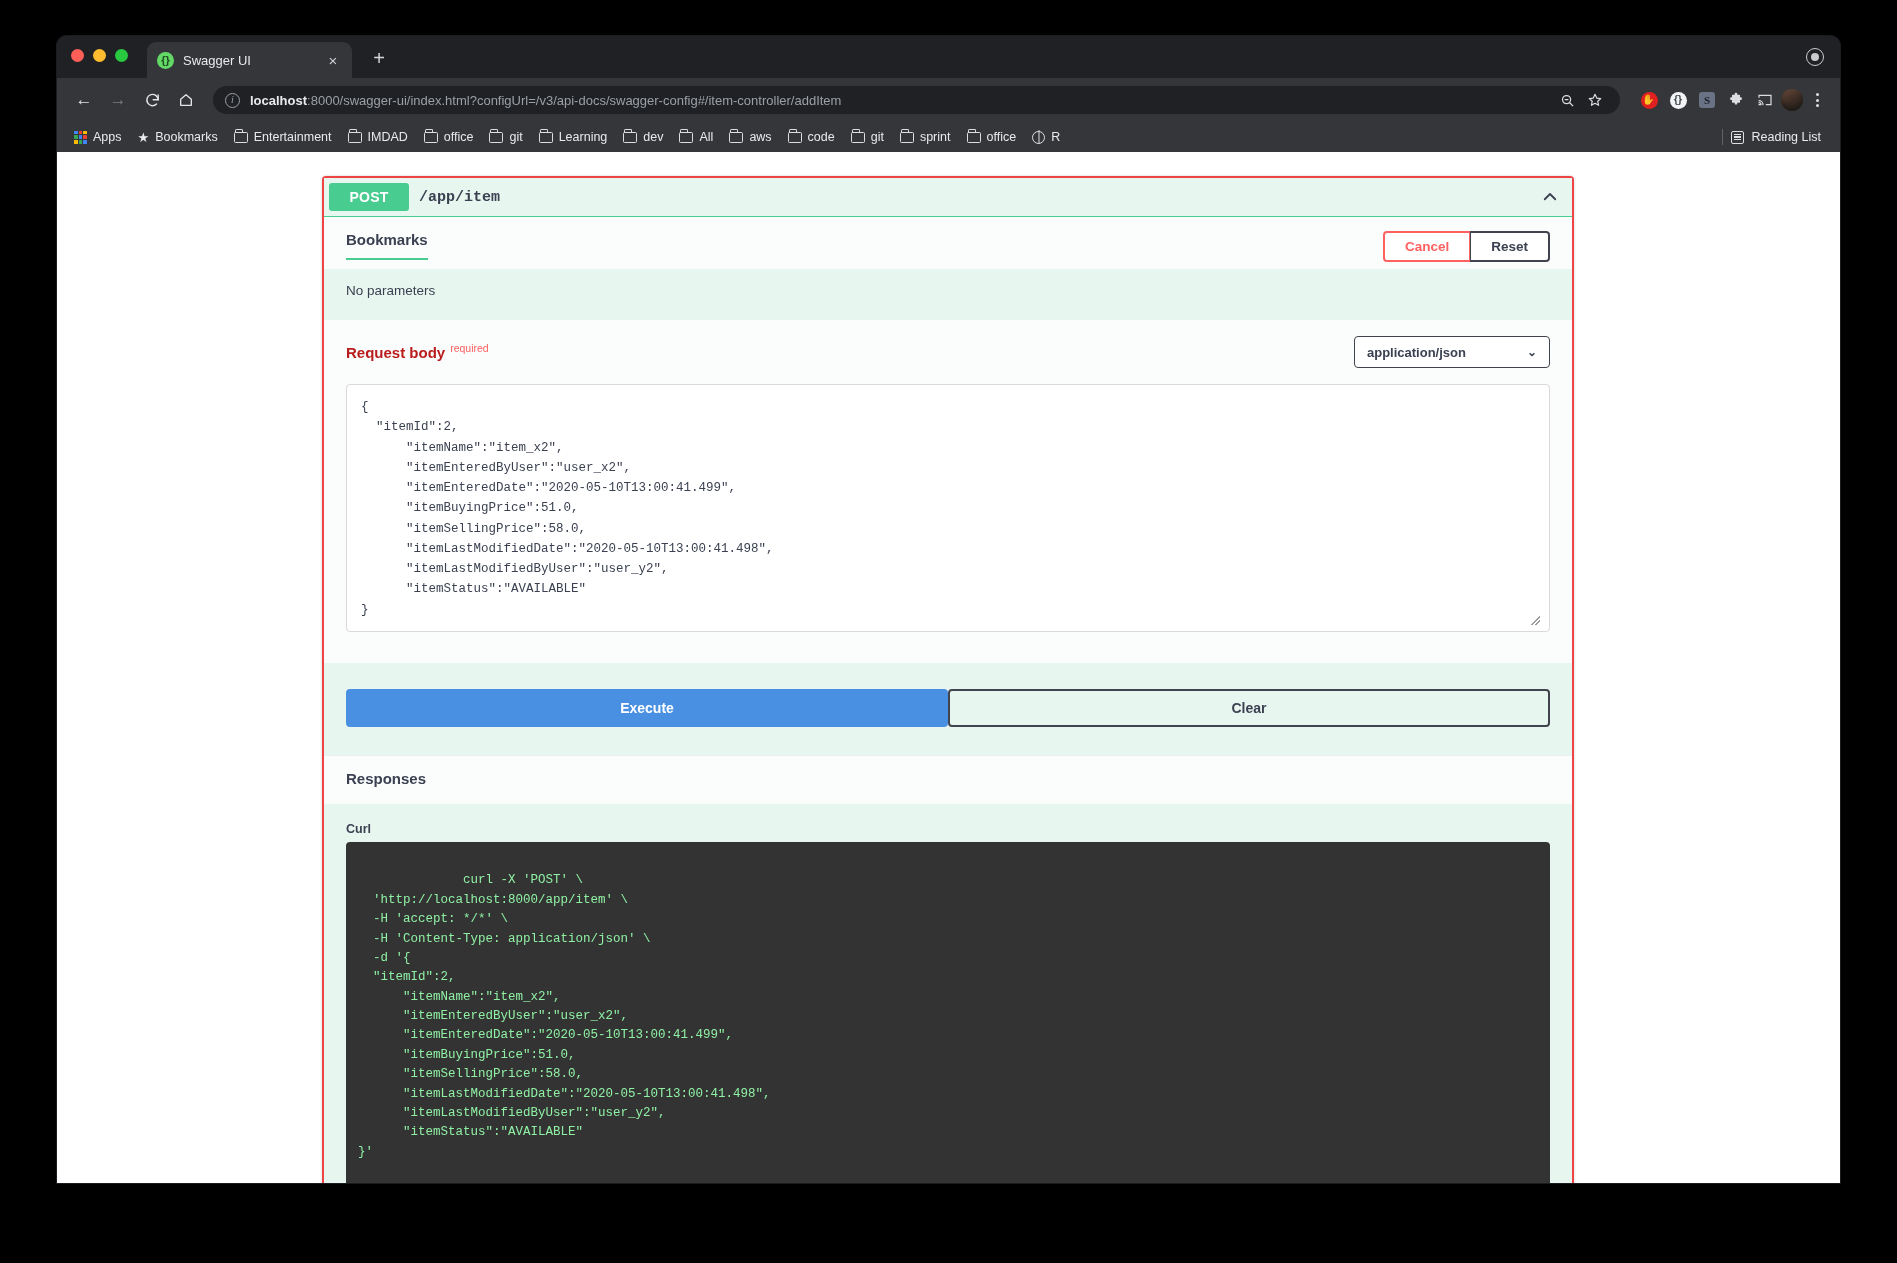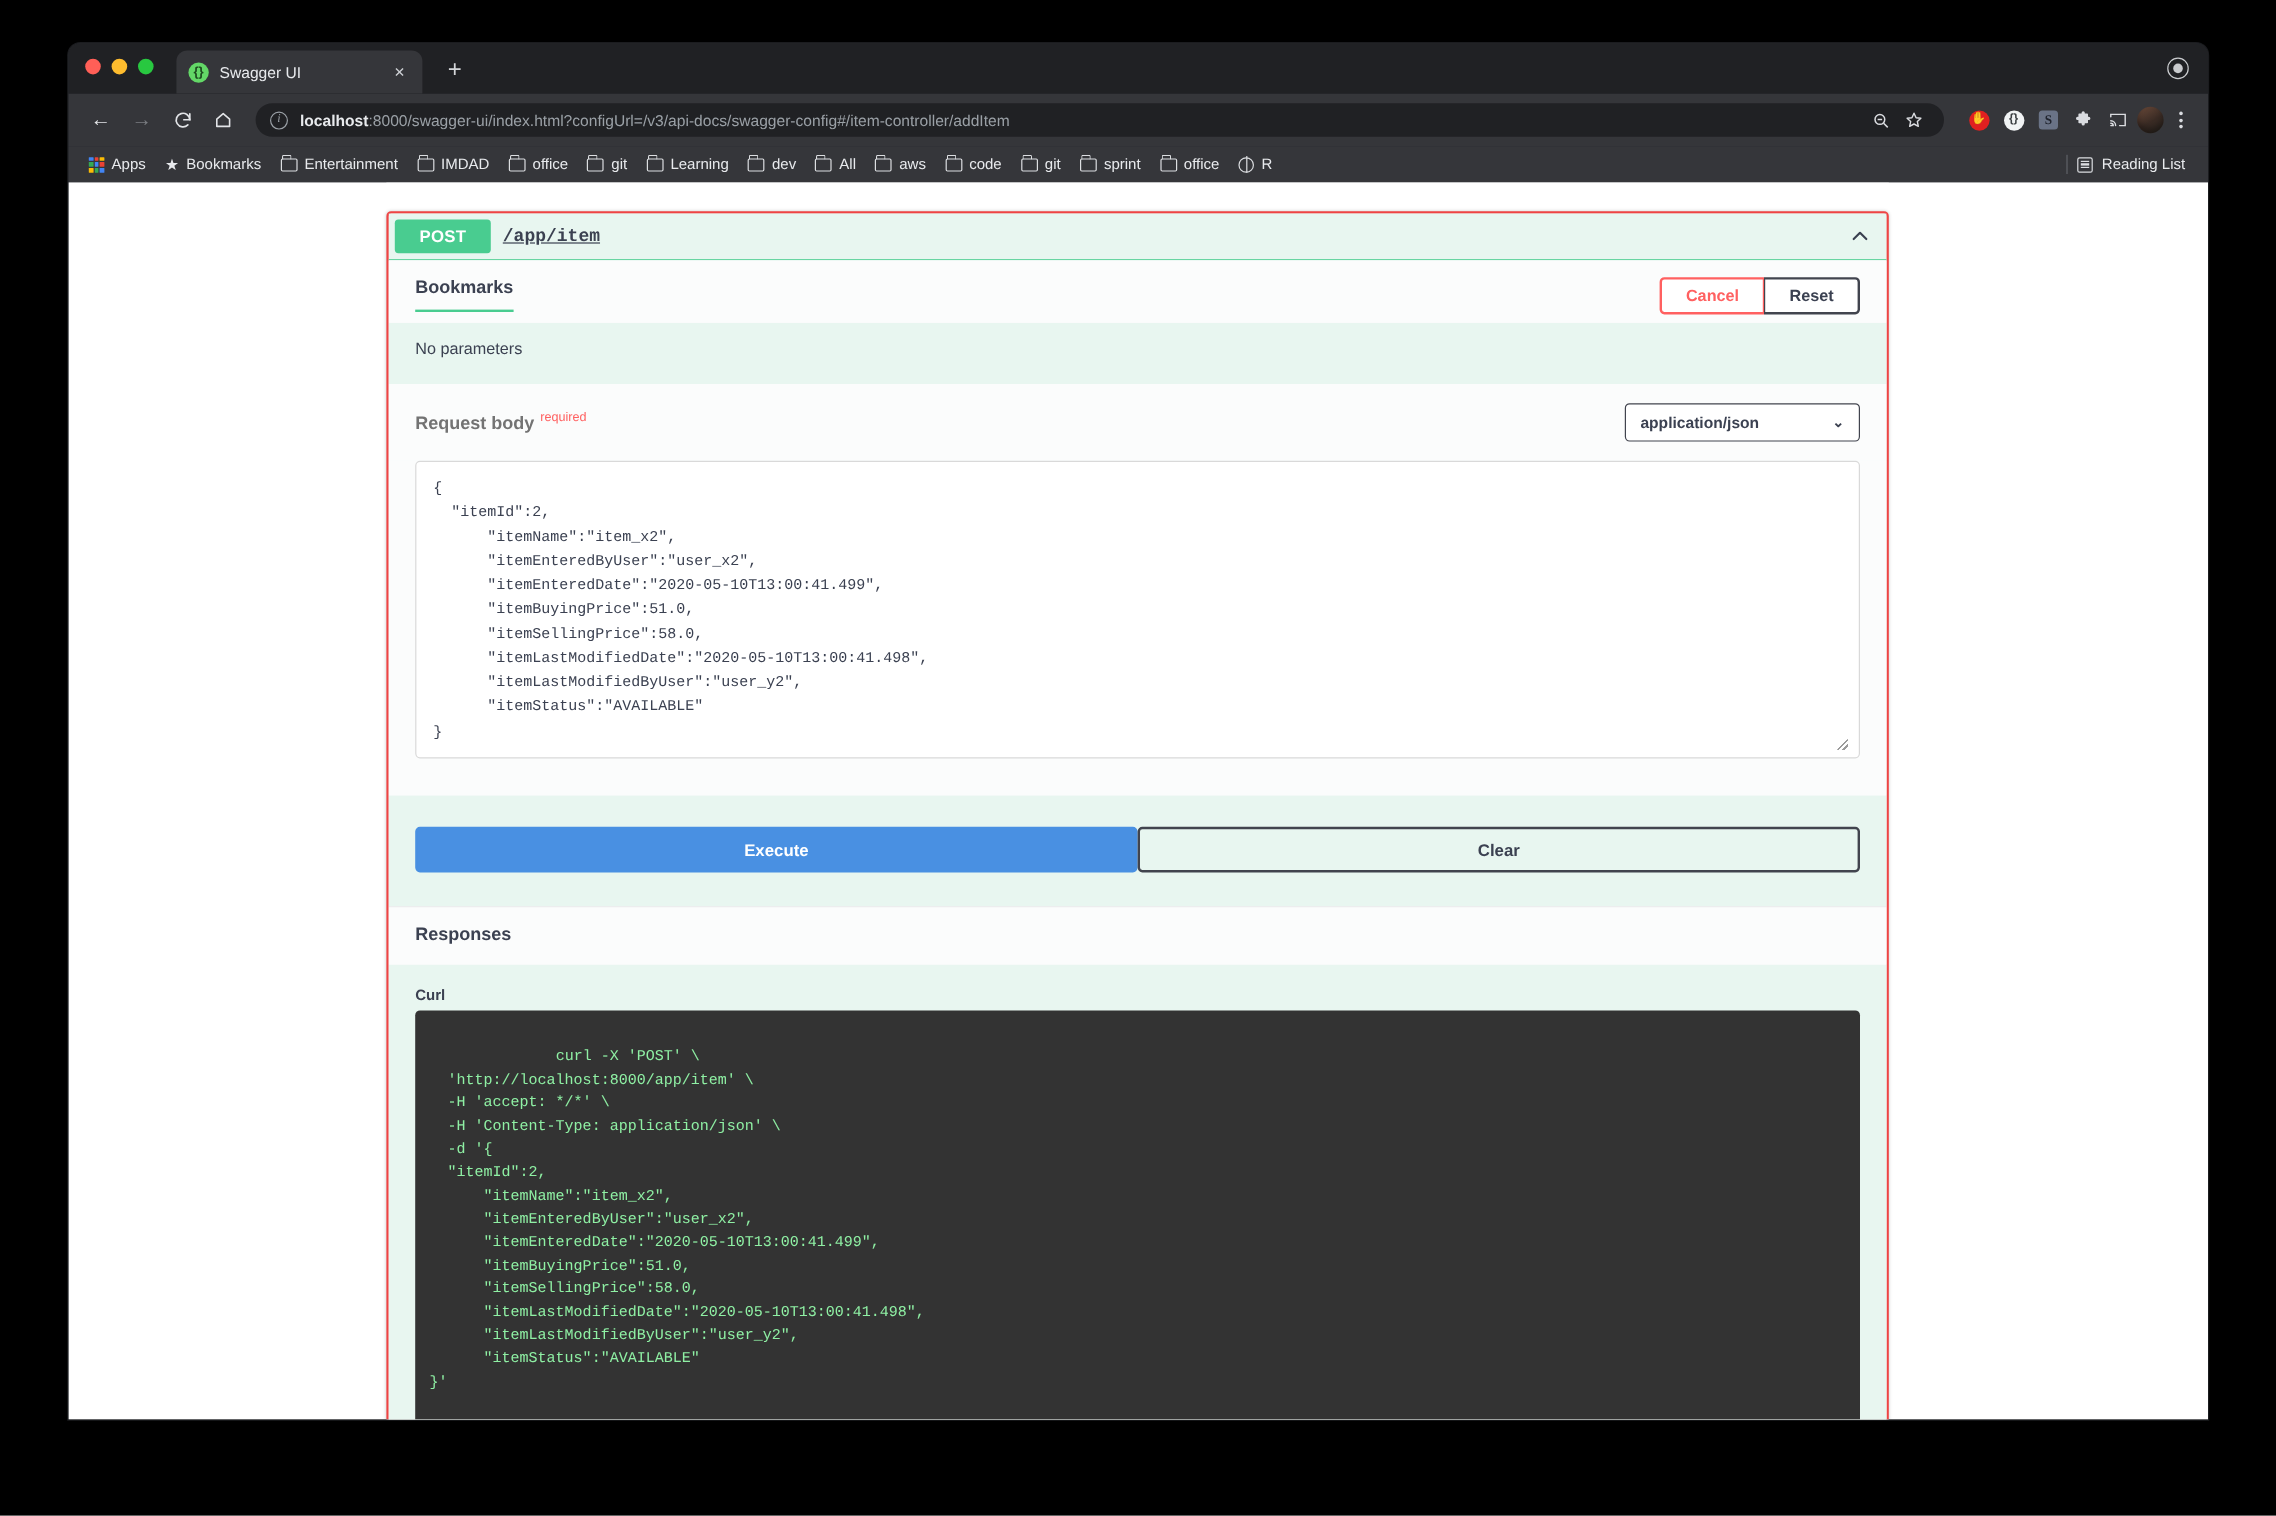--- a/index.html
+++ b/index.html
@@ -267,21 +267,20 @@
     padding:6px 0;
     letter-spacing:0.2px;
   }
   .op-path {
     flex:1;
     color:#3b4151;
     font-family:"Liberation Mono", monospace;
     font-size:15px;
     font-weight:bold;
     padding-left:10px;
-    text-decoration:underline;
   }
   .op-arrow {
     width:22px; height:22px;
     margin-right:6px;
     display:flex; align-items:center; justify-content:center;
   }
   .op-arrow svg { display:block; }
 
   .opblock-body { background:#fbfcfc; }
 
@@ -317,21 +316,21 @@
     color:#3b4151;
     font-size:13.5px;
   }
 
   .req-body-row {
     display:flex; align-items:center;
     background:#fbfcfc;
     padding:16px 22px;
   }
   .req-body-label {
-    color:#737373;
+    color:#b91c1c;
     font-size:15px; font-weight:bold;
   }
   .req-required {
     color:#ff6060;
     font-size:10.5px;
     font-weight:normal;
     vertical-align:super;
     margin-left:5px;
   }
   .content-type-select {

